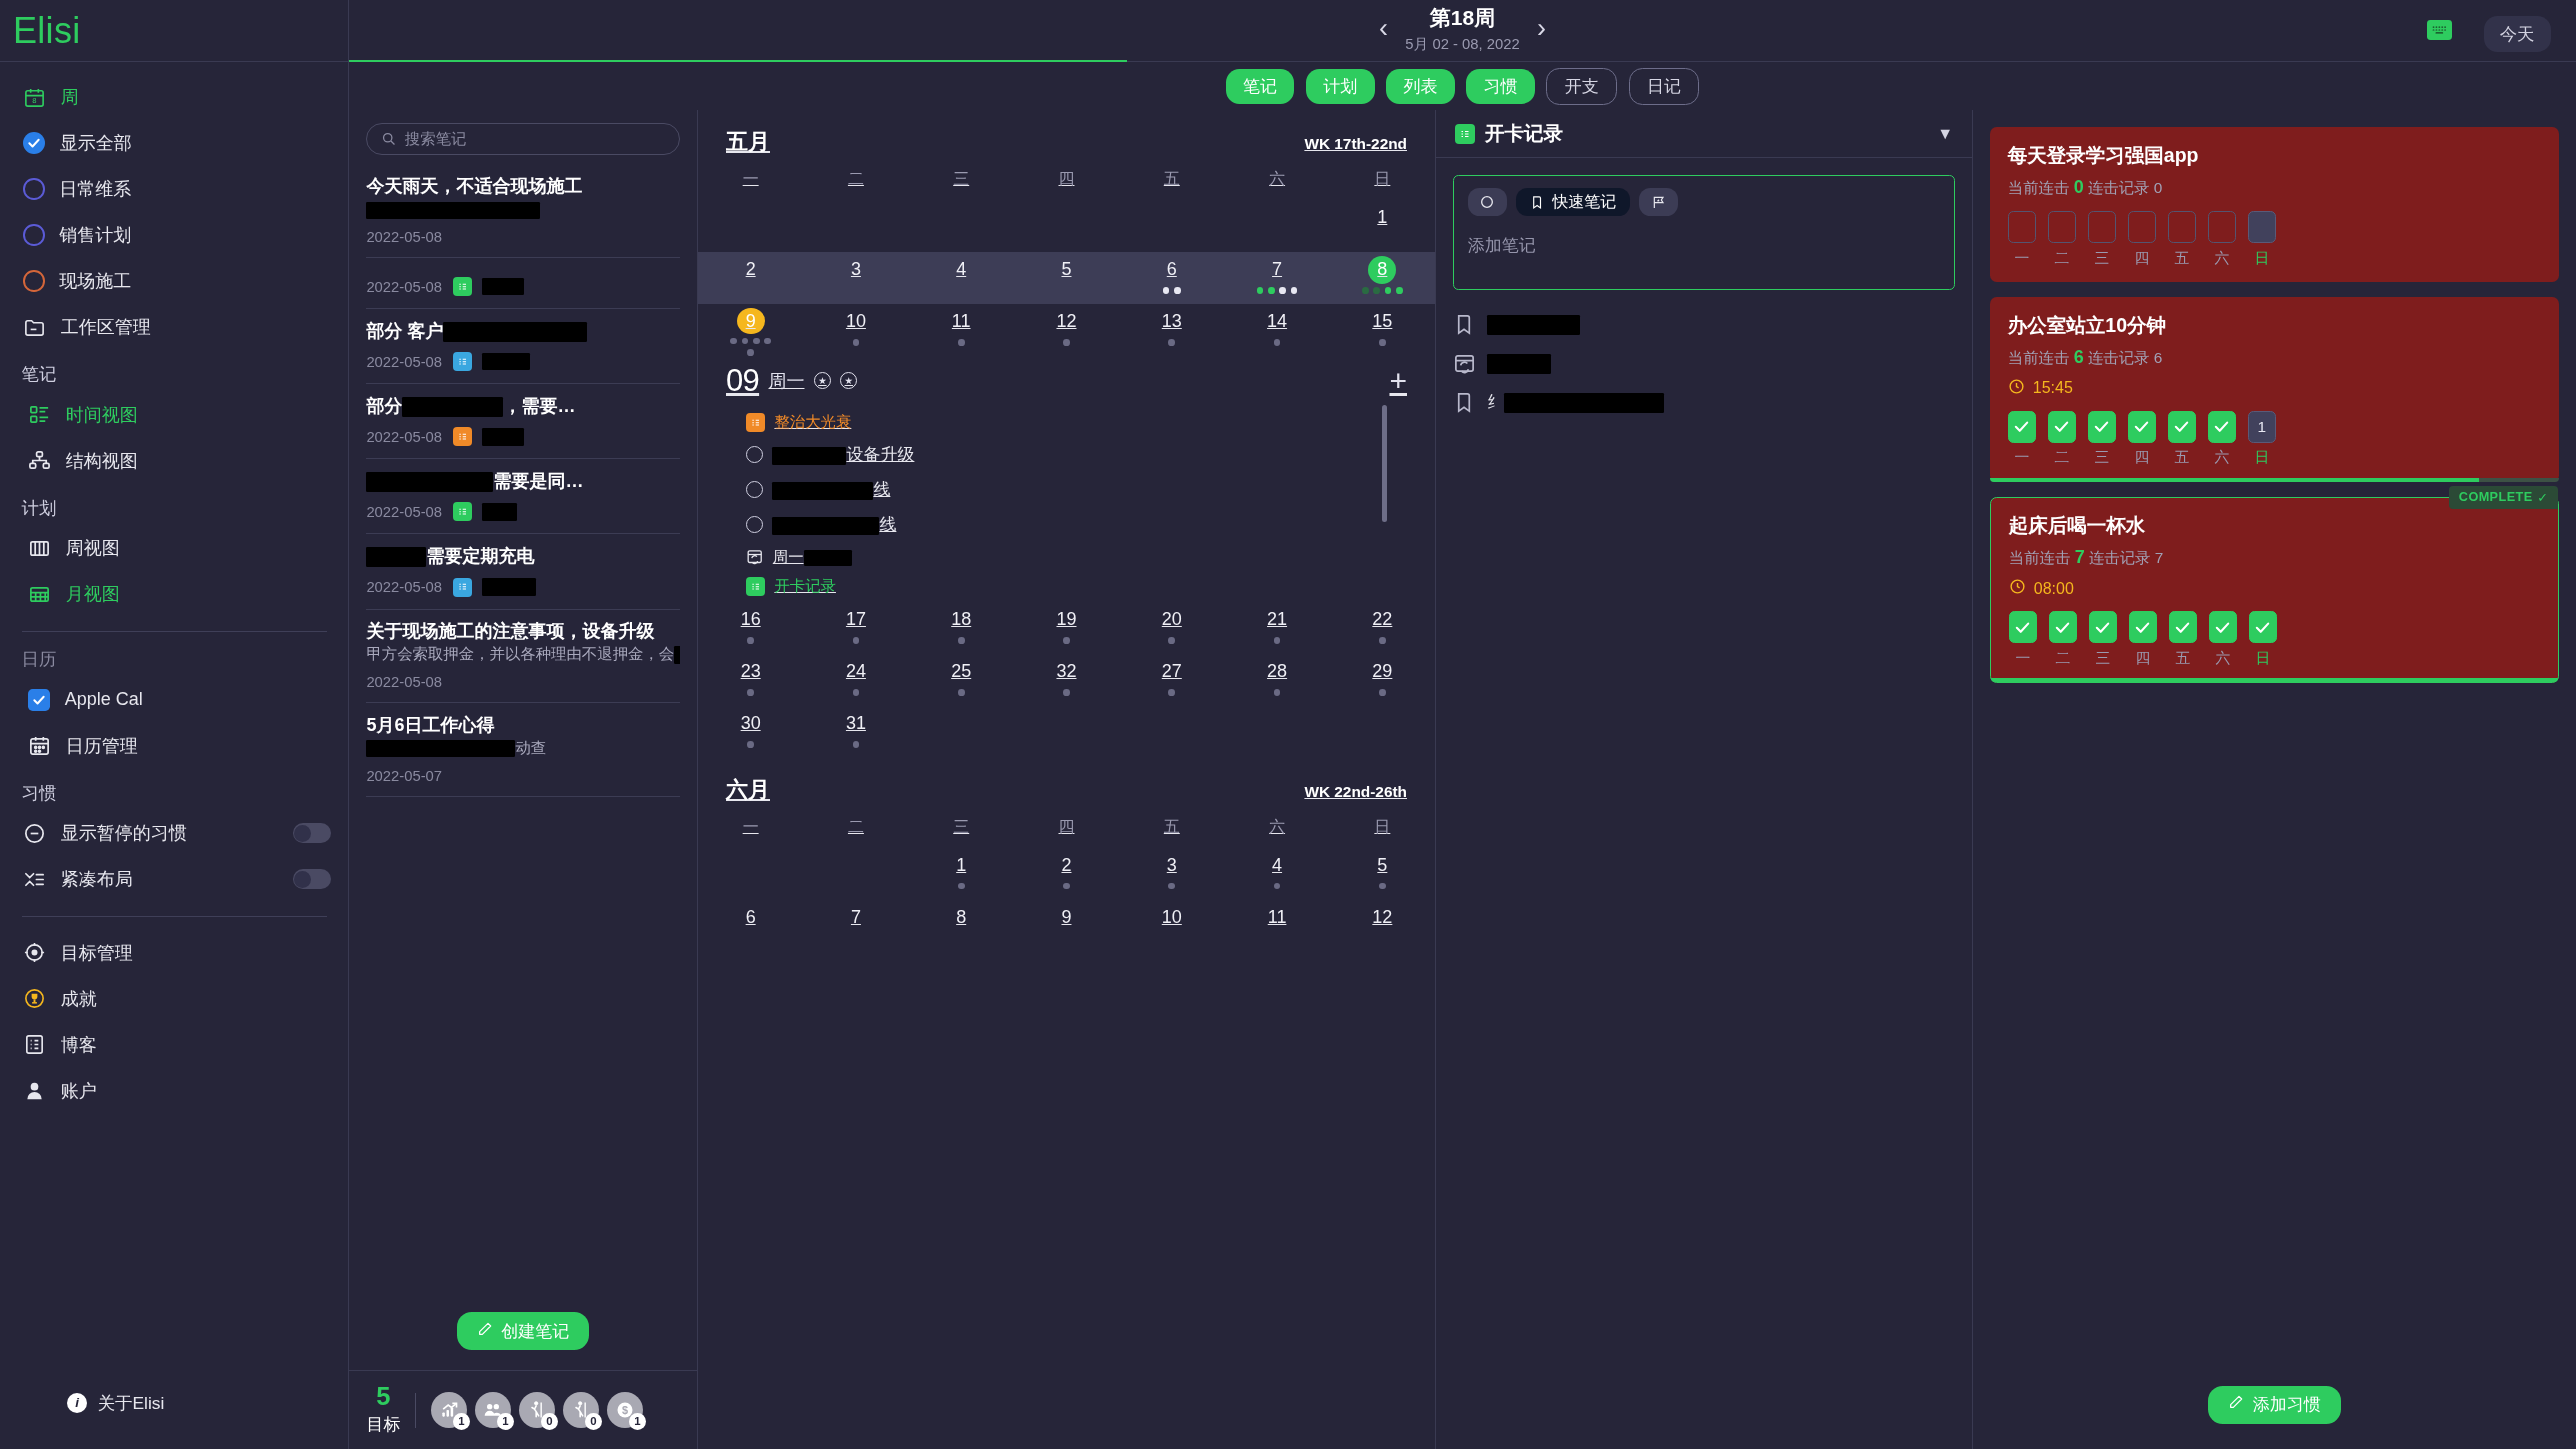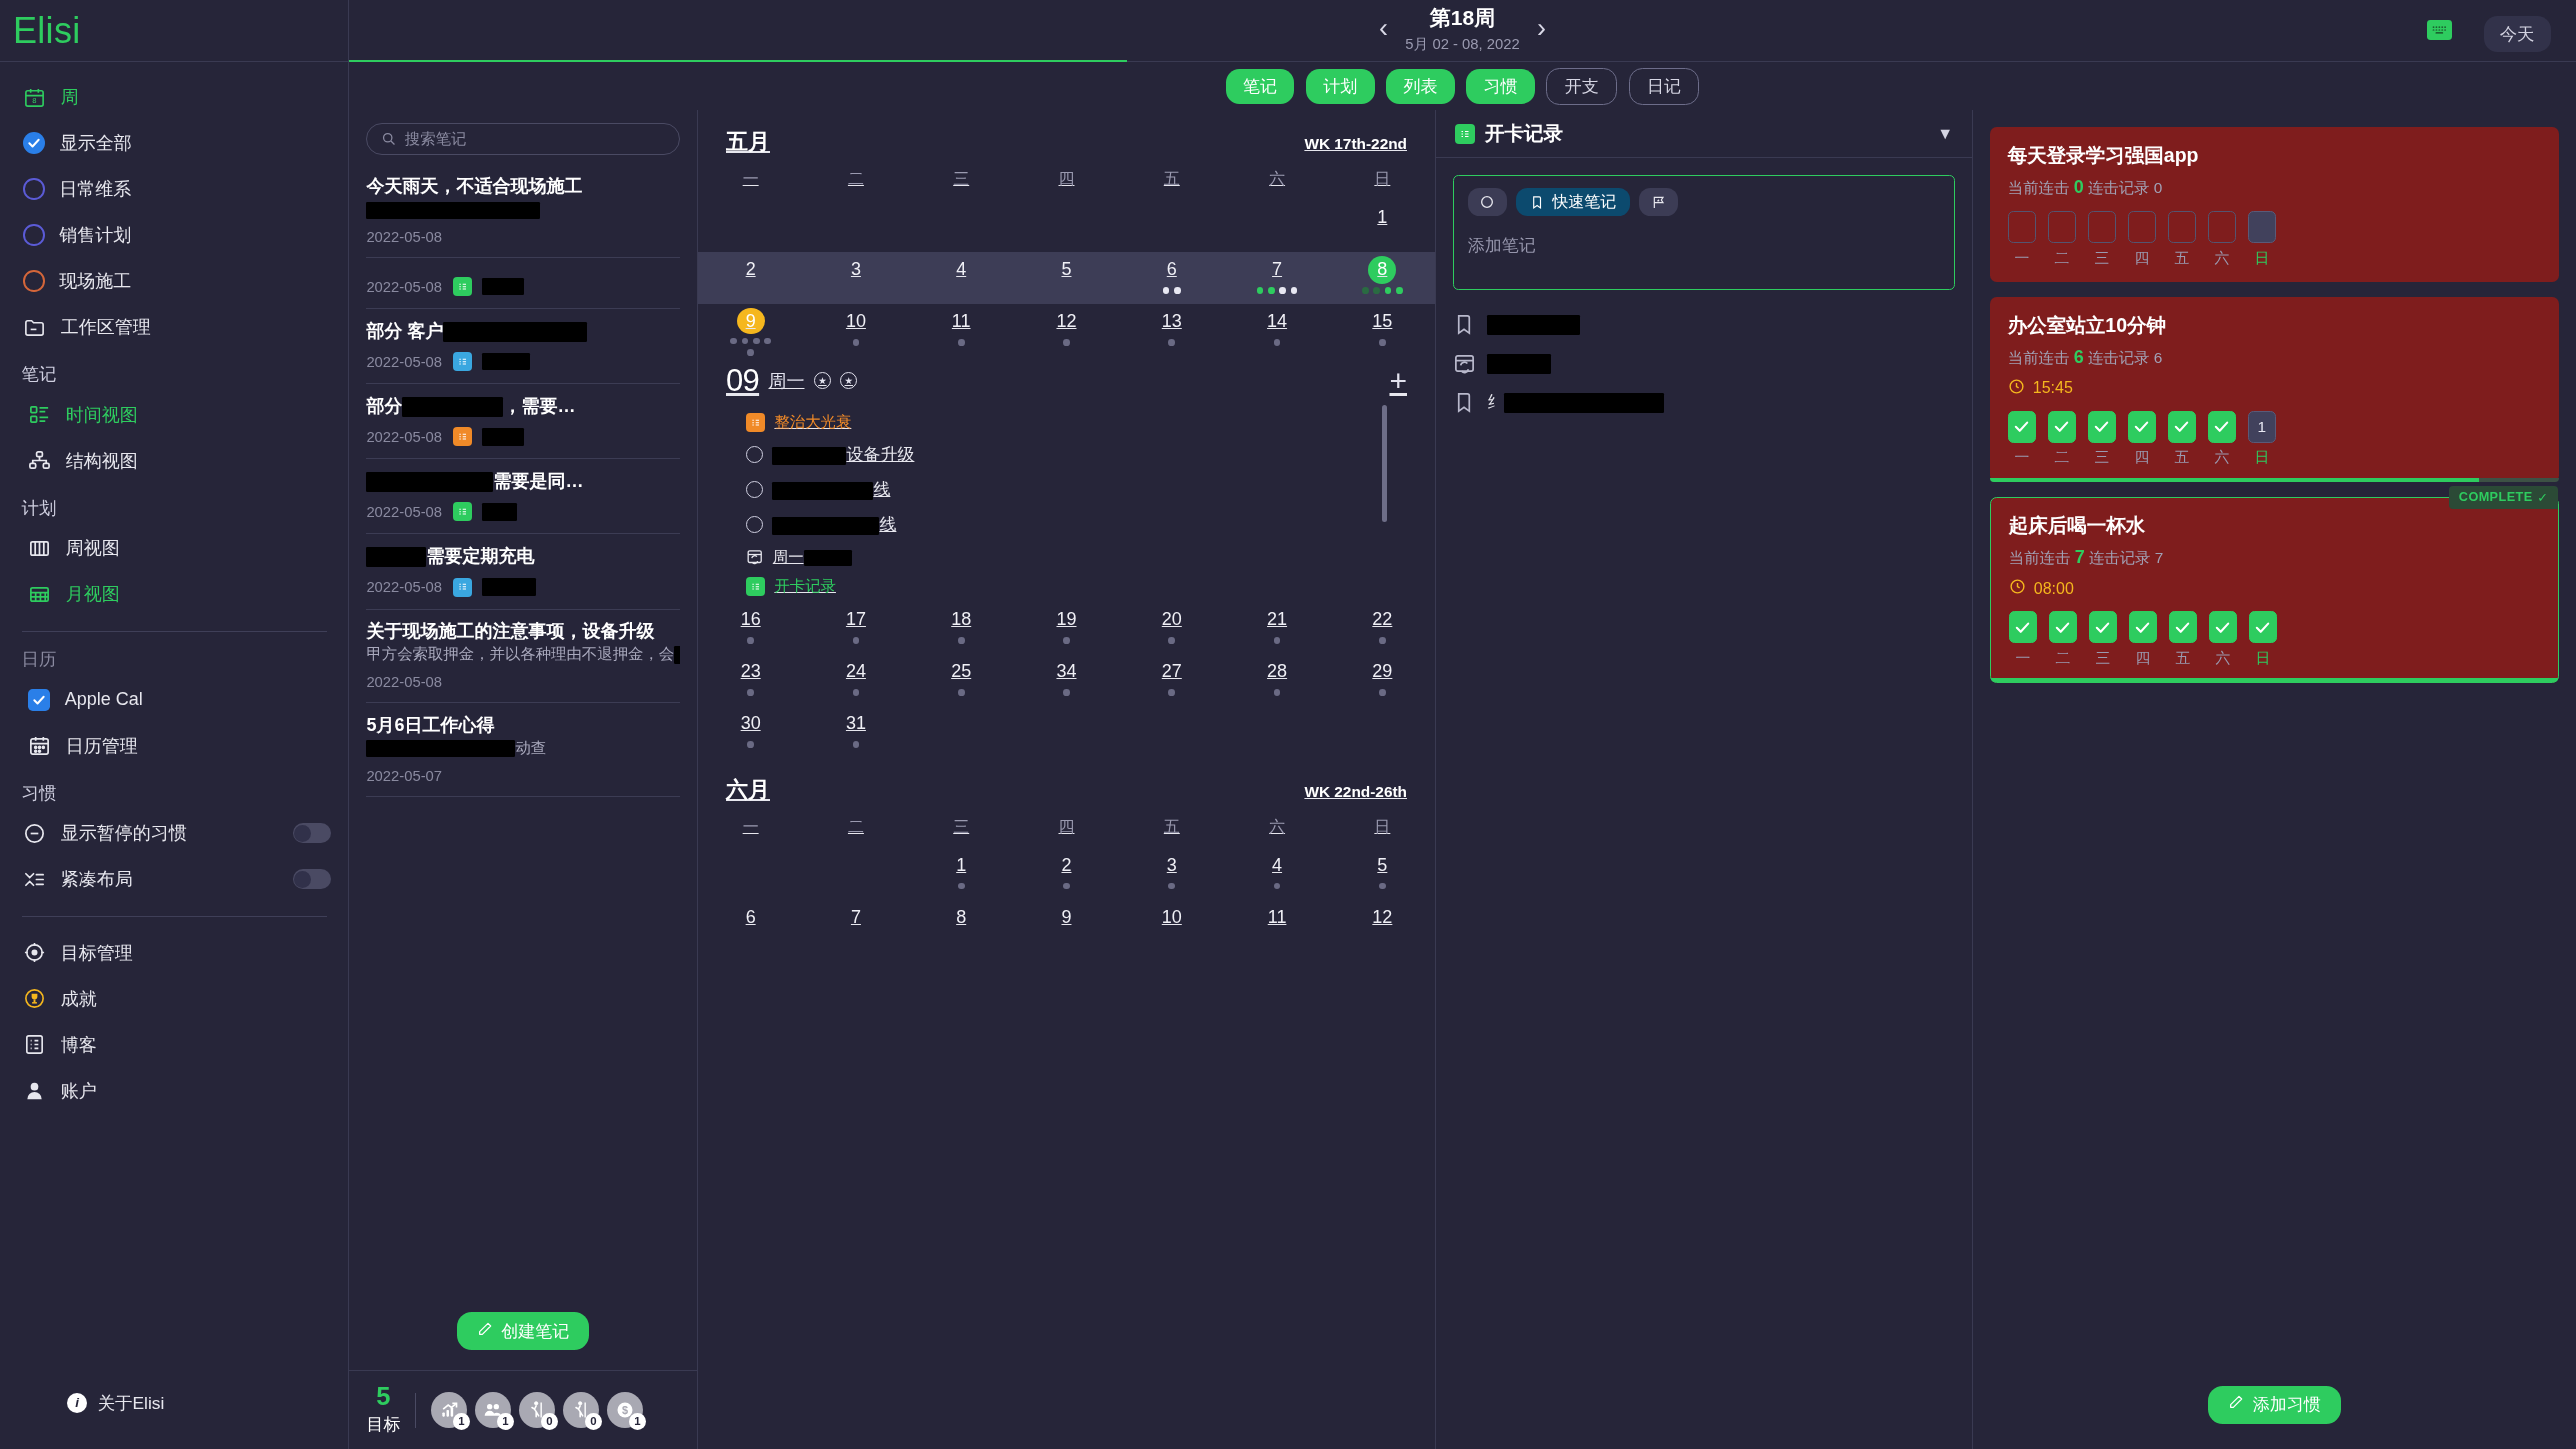--- a/index.html
+++ b/index.html
@@ -200,21 +200,21 @@
   .qn-box {
     margin: 17.4px 17.4px 0 17.4px; border: 1.3px solid #2ecc5f; border-radius: 5.4px;
     padding: 12px 13.4px 16px 13.4px; height: 115px;
   }
   .qn-tabs { display: flex; gap: 9.4px; align-items: center; }
   .pill-dark {
     background: #3c3c55; border-radius: 11.4px; height: 28px; min-width: 39px;
     display: flex; align-items: center; justify-content: center; padding: 0 10.7px; cursor: pointer;
   }
   .pill-green {
-    background: #0c4a6e; border-radius: 11.4px; height: 28px;
+    background: #0f172a; border-radius: 11.4px; height: 28px;
     display: flex; align-items: center; gap: 8px; padding: 0 13.4px; color: #fff; font-size: 16px; cursor: pointer;
   }
   .qn-ph { margin-top: 17.4px; font-size: 17px; color: #9696ac; }
   .chk-items { padding: 14.8px 17.4px 0 17.4px; }
   .chk-item { display: flex; align-items: center; gap: 10.7px; height: 39px; }
 
   
   .hab-col { flex: 1; position: relative; padding: 17.4px 17.4px 0 17.4px; }
   .hab-card {
     background: #7f1d1d; border-radius: 6.7px; padding: 14.8px 17.4px 14.8px 17.4px;
@@ -859,21 +859,21 @@
                   <span class="d"></span>
                 </div>
               </div>
               <div class="daycell">
                 <div class="num">25</div>
                 <div class="dots">
                   <span class="d"></span>
                 </div>
               </div>
               <div class="daycell">
-                <div class="num">34</div>
+                <div class="num">32</div>
                 <div class="dots">
                   <span class="d"></span>
                 </div>
               </div>
               <div class="daycell">
                 <div class="num">27</div>
                 <div class="dots">
                   <span class="d"></span>
                 </div>
               </div>

